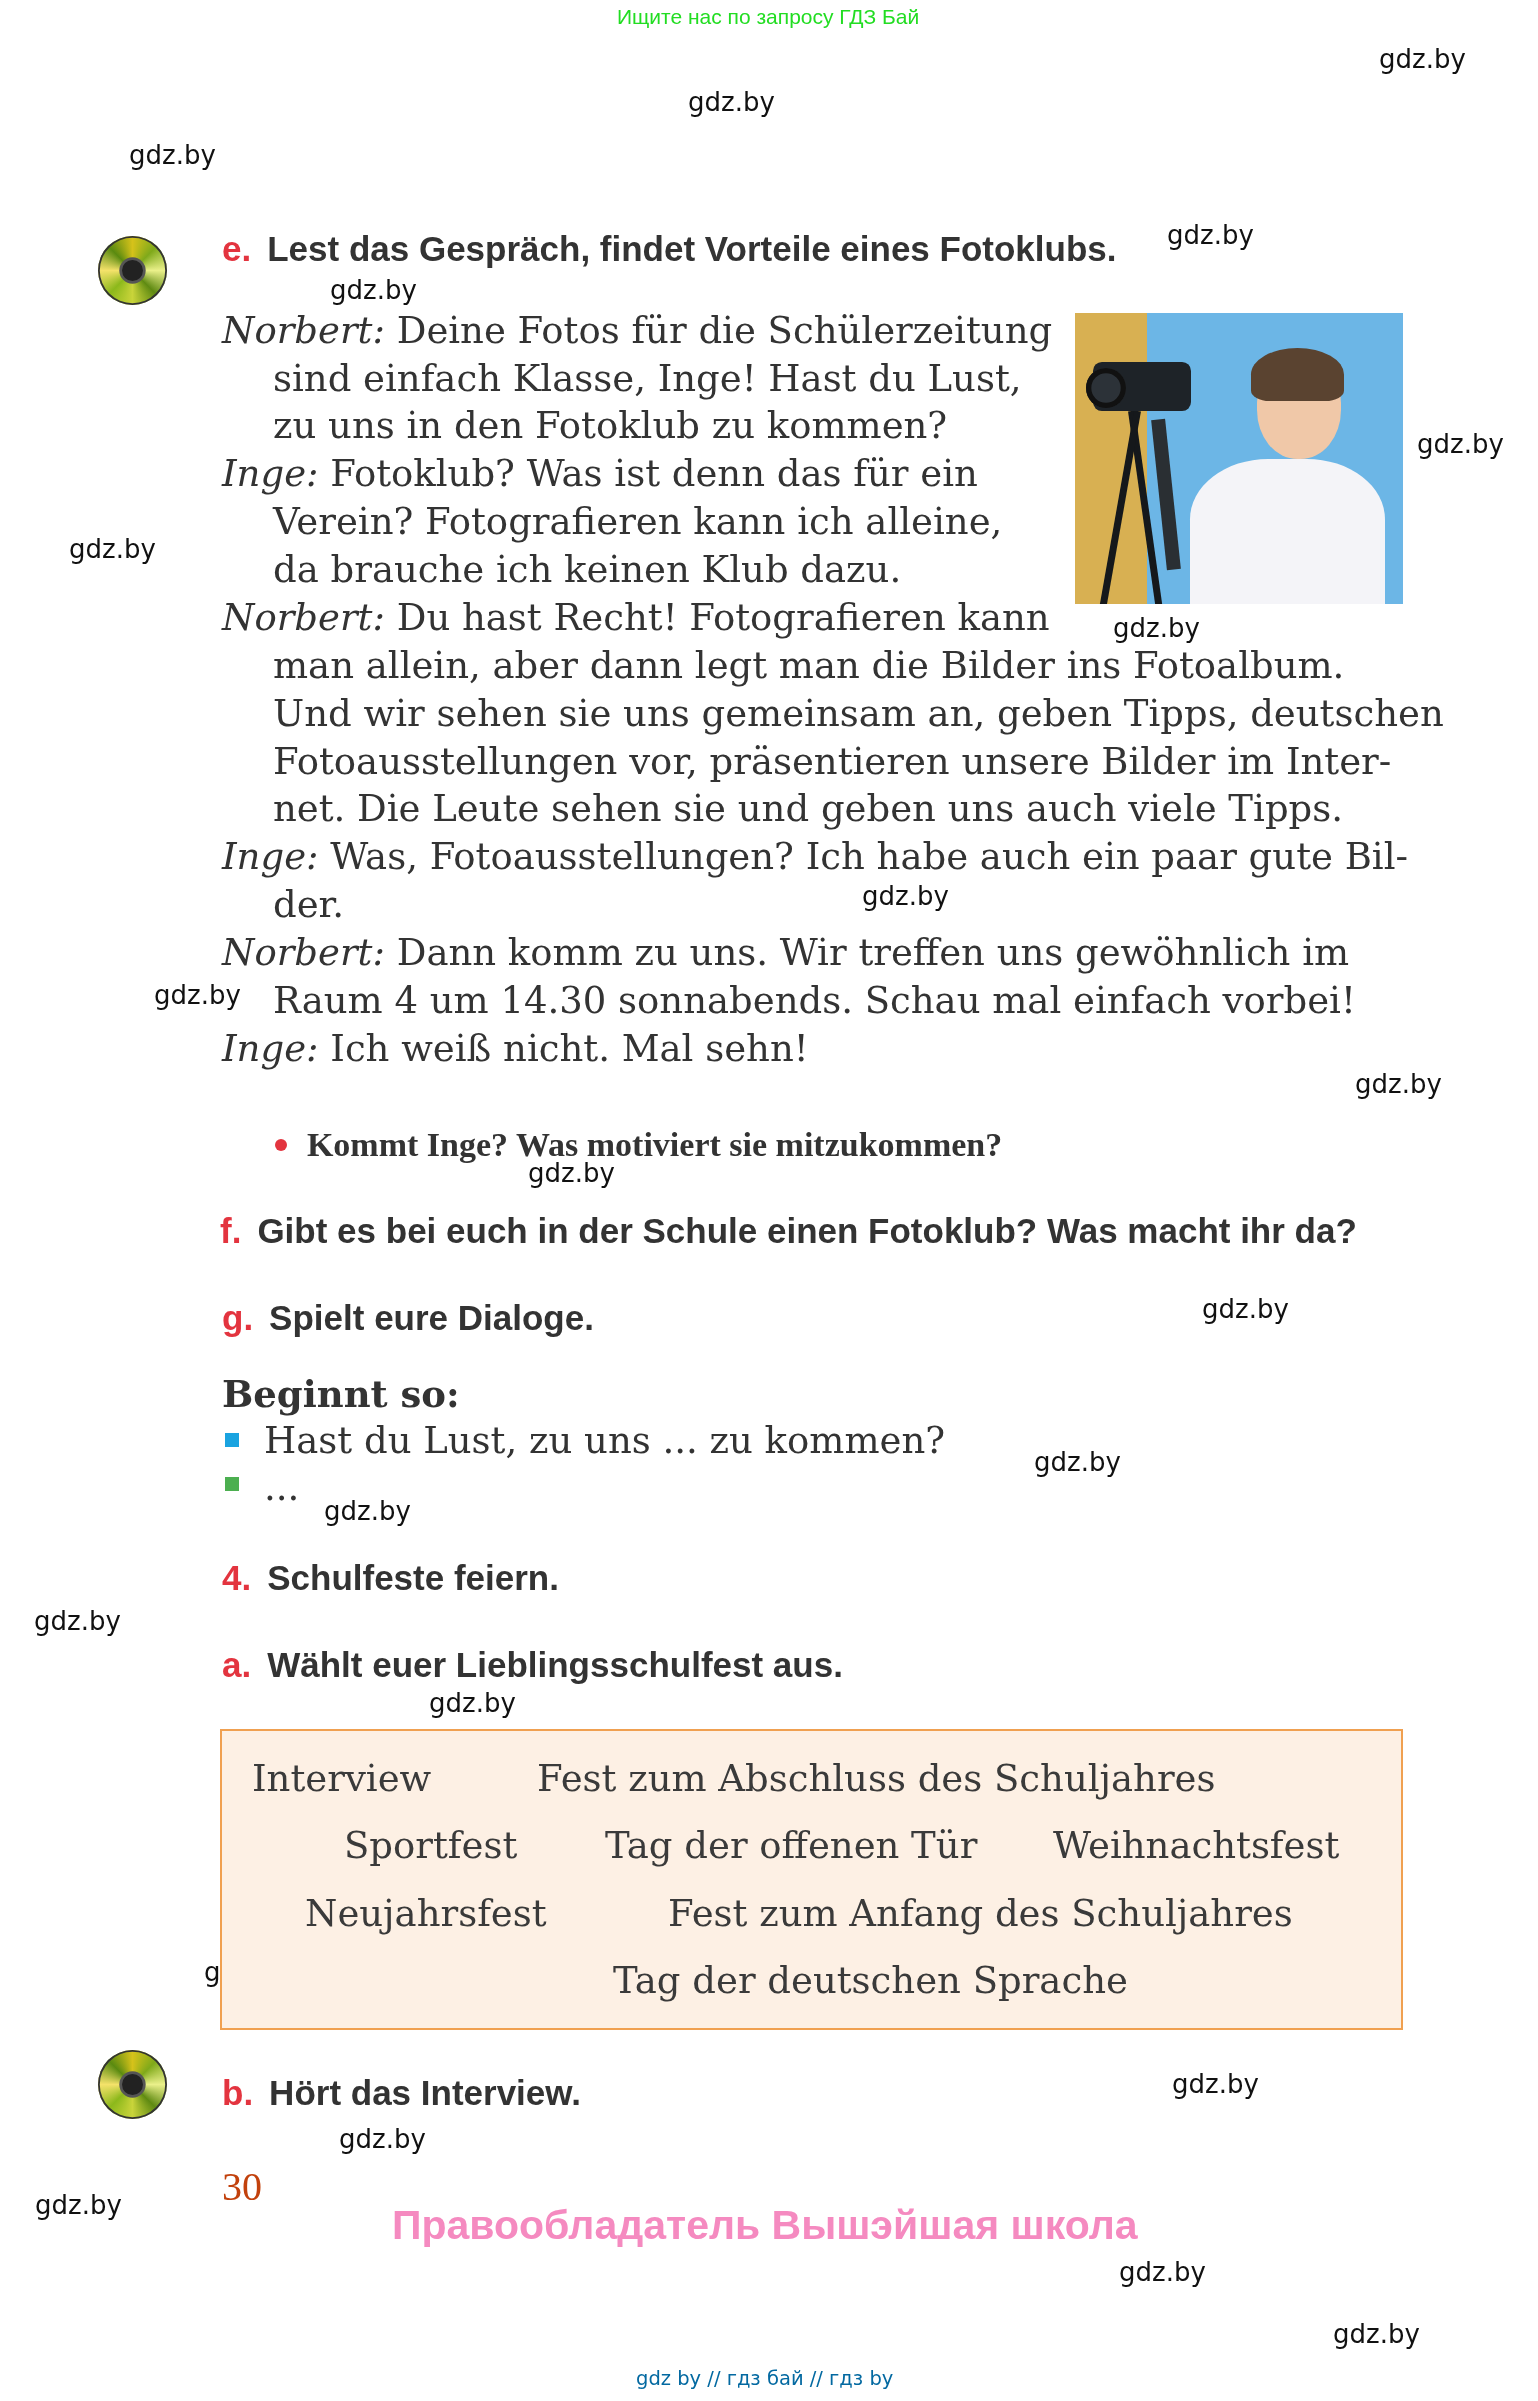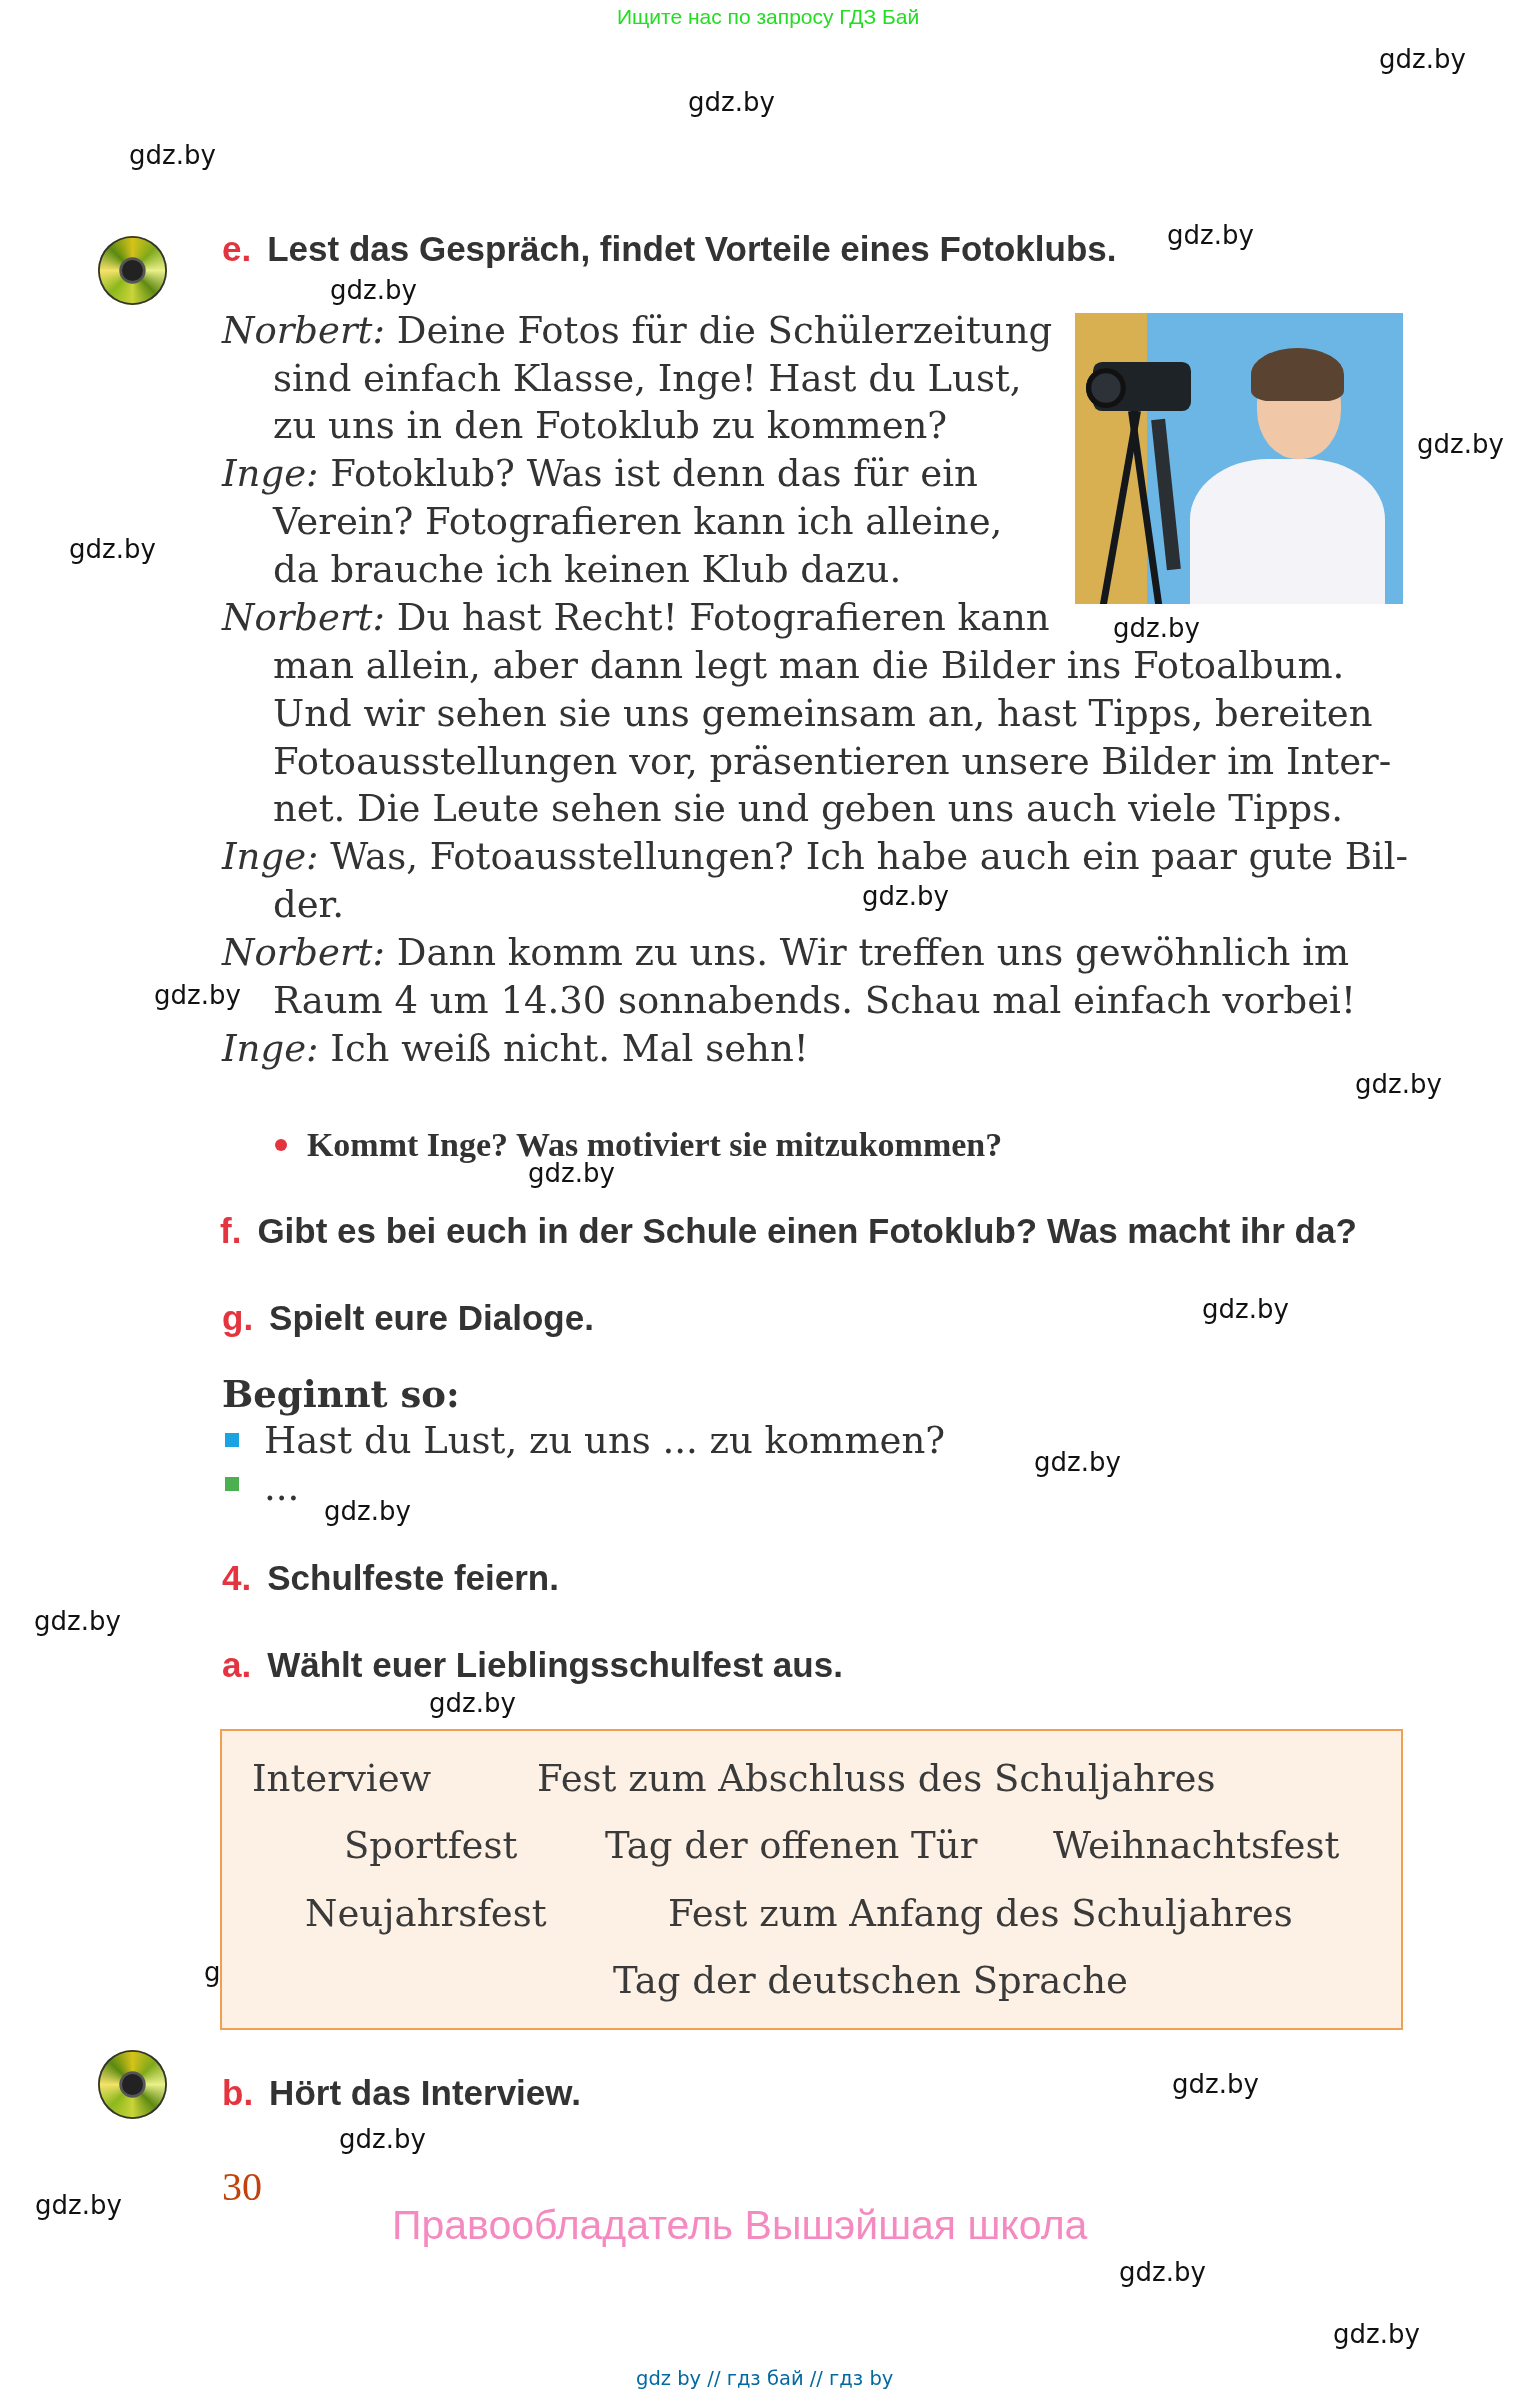--- a/index.html
+++ b/index.html
@@ -73,21 +73,21 @@
   <div class="dialog-line" style="left:222px; top:307px;"><span class="spk">Norbert:</span> <span>Deine Fotos für die Schülerzeitung</span></div>
   <div class="dialog-line" style="left:273px; top:355px;">sind einfach Klasse, Inge! Hast du Lust,</div>
   <div class="dialog-line" style="left:273px; top:402px;">zu uns in den Fotoklub zu kommen?</div>
 
   <div class="dialog-line" style="left:222px; top:450px;"><span class="spk">Inge:</span> <span>Fotoklub? Was ist denn das für ein</span></div>
   <div class="dialog-line" style="left:273px; top:498px;">Verein? Fotografieren kann ich alleine,</div>
   <div class="dialog-line" style="left:273px; top:546px;">da brauche ich keinen Klub dazu.</div>
 
   <div class="dialog-line" style="left:222px; top:594px;"><span class="spk">Norbert:</span> <span>Du hast Recht! Fotografieren kann</span></div>
   <div class="dialog-line" style="left:273px; top:642px;">man allein, aber dann legt man die Bilder ins Fotoalbum.</div>
-  <div class="dialog-line" style="left:273px; top:690px;">Und wir sehen sie uns gemeinsam an, hast Tipps, bereiten</div>
+  <div class="dialog-line" style="left:273px; top:690px;">Und wir sehen sie uns gemeinsam an, geben Tipps, deutschen</div>
   <div class="dialog-line" style="left:273px; top:738px;">Fotoausstellungen vor, präsentieren unsere Bilder im Inter-</div>
   <div class="dialog-line" style="left:273px; top:785px;">net. Die Leute sehen sie und geben uns auch viele Tipps.</div>
 
   <div class="dialog-line" style="left:222px; top:833px;"><span class="spk">Inge:</span> <span>Was, Fotoausstellungen? Ich habe auch ein paar gute Bil-</span></div>
   <div class="dialog-line" style="left:273px; top:881px;">der.</div>
 
   <div class="dialog-line" style="left:222px; top:929px;"><span class="spk">Norbert:</span> <span>Dann komm zu uns. Wir treffen uns gewöhnlich im</span></div>
   <div class="dialog-line" style="left:273px; top:977px;">Raum 4 um 14.30 sonnabends. Schau mal einfach vorbei!</div>
 
   <div class="dialog-line" style="left:222px; top:1025px;"><span class="spk">Inge:</span> <span>Ich weiß nicht. Mal sehn!</span></div>
@@ -139,16 +139,16 @@
 <div class="fest" style="left:668px; top:1892px;">Fest zum Anfang des Schuljahres</div>
 <div class="fest" style="left:613px; top:1959px;">Tag der deutschen Sprache</div>
 
 <div class="cd" style="left:98px; top:2050px;"></div>
 <div class="abs task" style="left:222px; top:2073px;">
   <span class="lbl">b.</span><span>Hört das Interview.</span>
 </div>
 
 <div class="abs pagenum" style="left:222px; top:2163px;">30</div>
 
-<div class="abs copyright" style="left:392px; top:2202px;">Правообладатель Вышэйшая школа</div>
+<div class="abs copyright" style="left:392px; top:2202px;font-weight:bold;">Правообладатель Вышэйшая школа</div>
 
 <div class="abs footer" style="left:636px; top:2367px;">gdz by  //  гдз бай  //  гдз by</div>
 
 
 </body></html>

